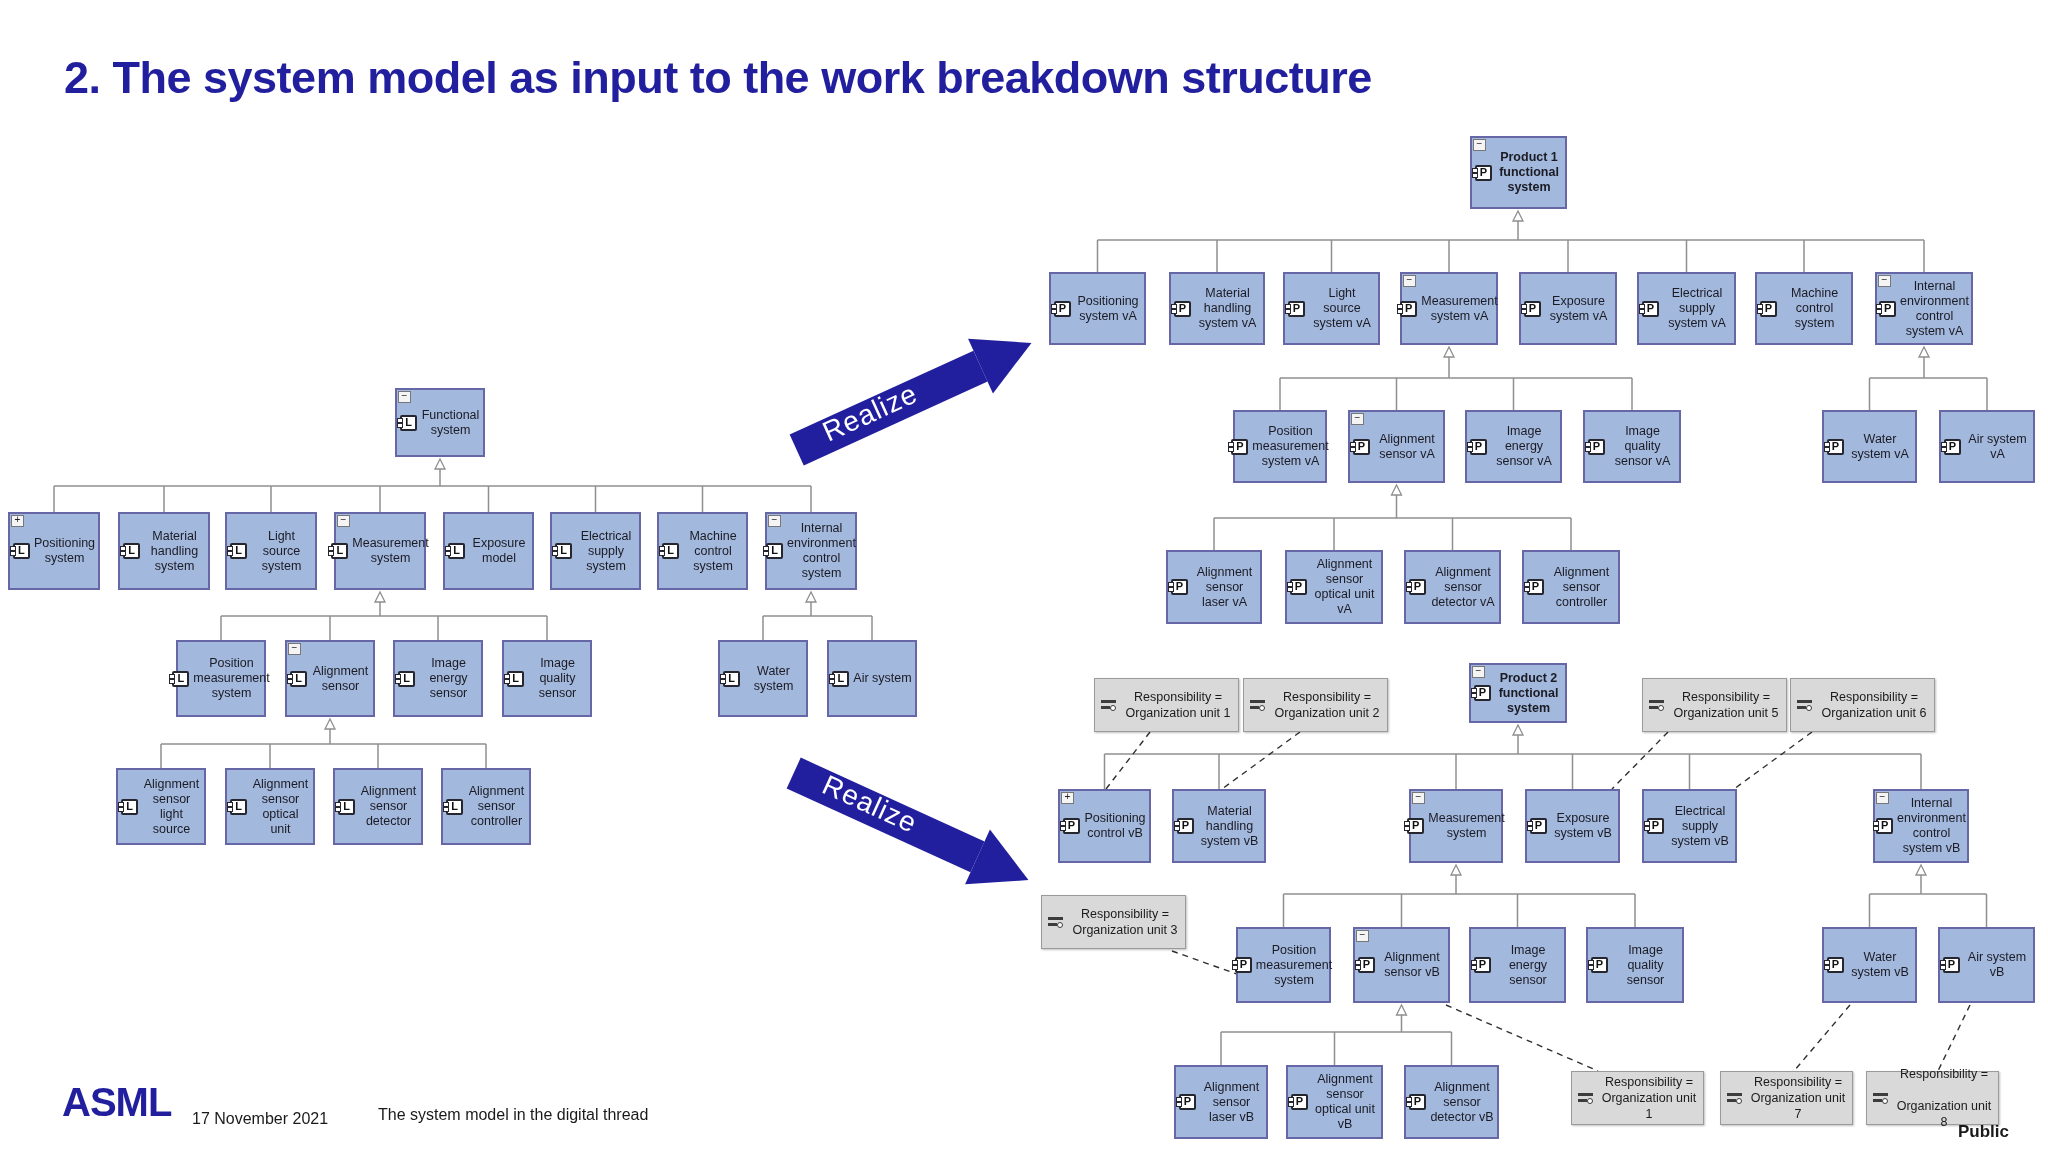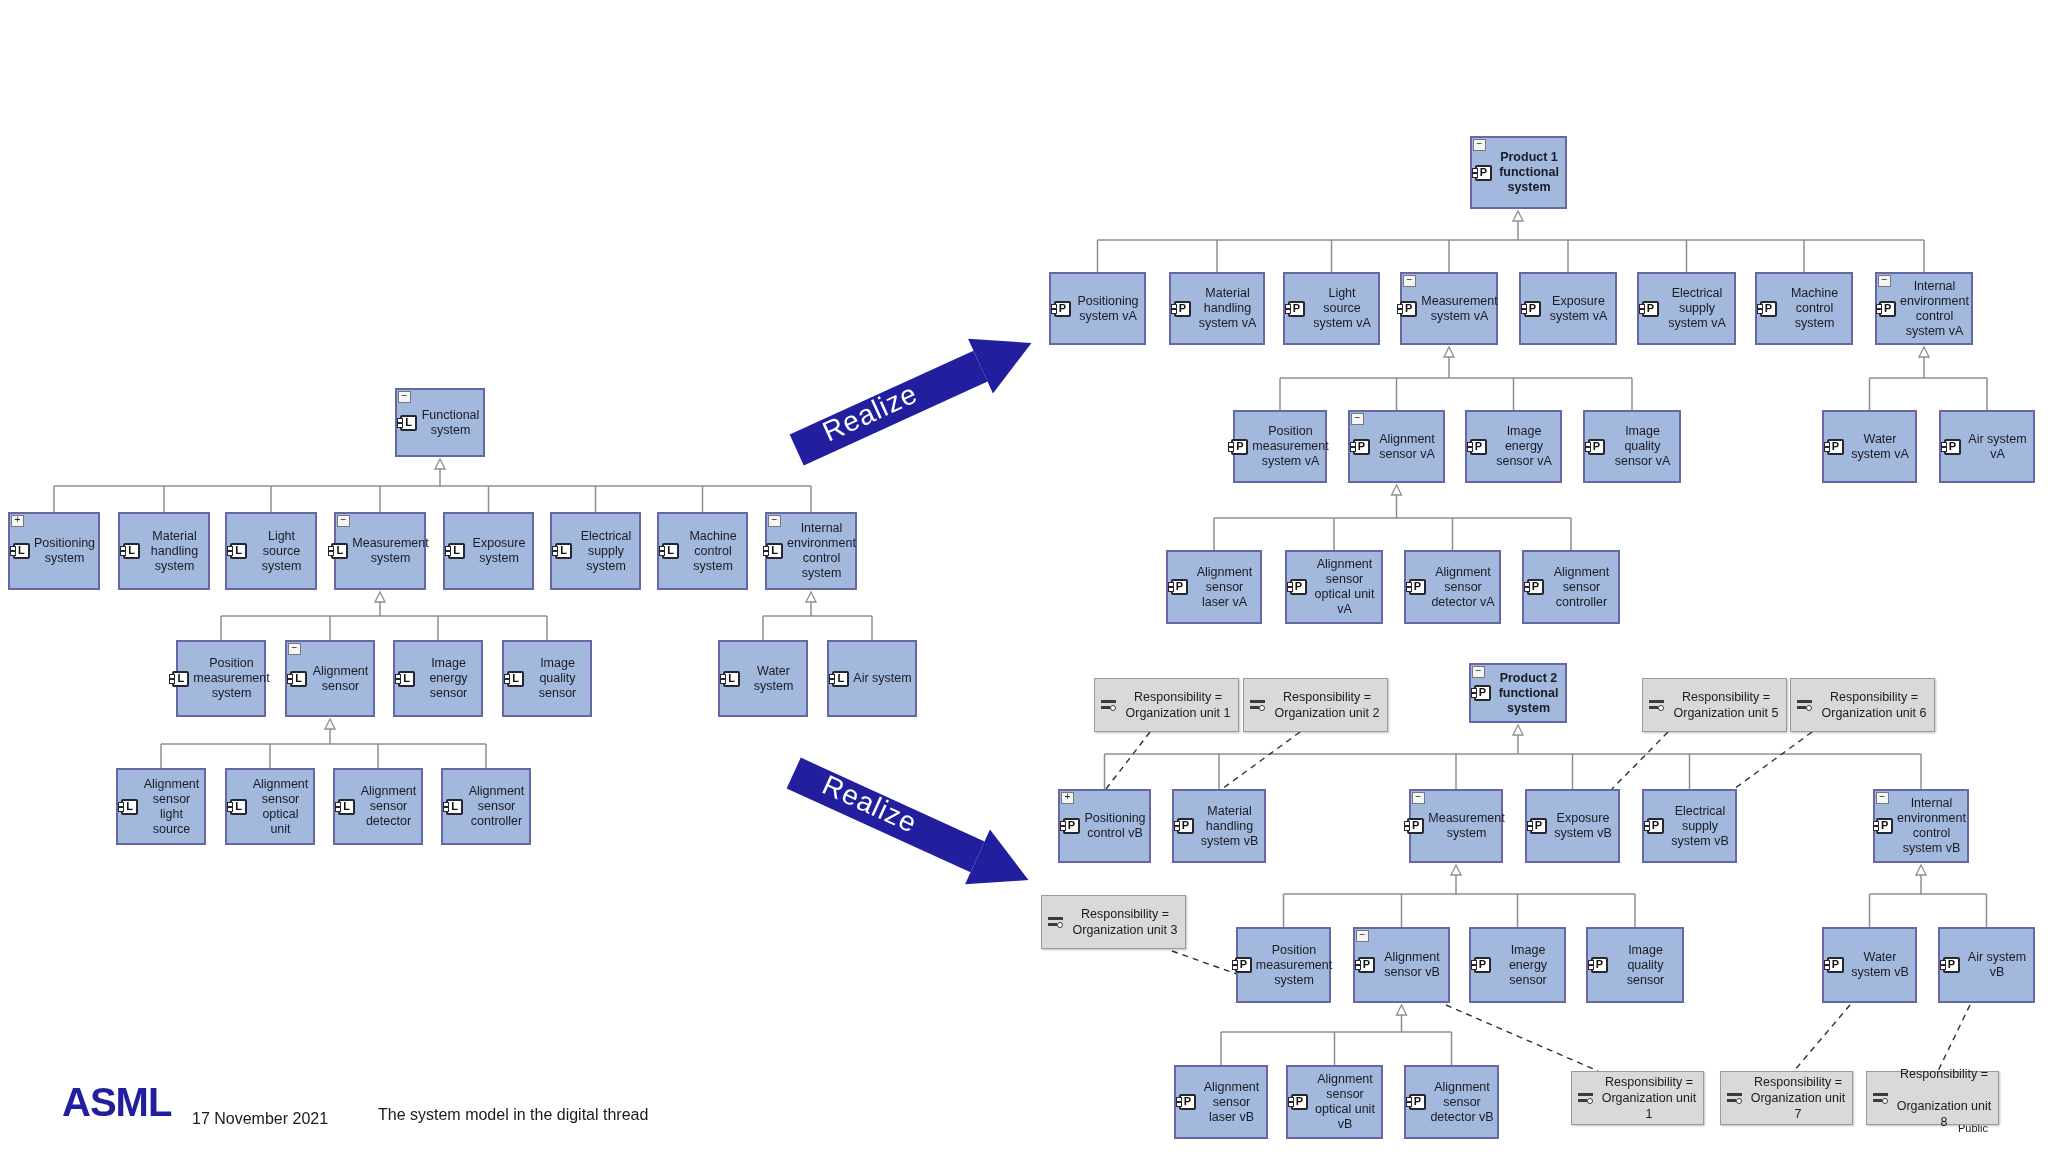--- a/index.html
+++ b/index.html
@@ -9,21 +9,21 @@
   line.solid{stroke:#8f8f8f;stroke-width:1.5;}
   line.dashed{stroke:#2f2f2f;stroke-width:1.4;stroke-dasharray:6 5;}
   polygon.phead{fill:#ffffff;stroke:#8f8f8f;stroke-width:1.3;}
 
   .title{position:absolute;left:64px;top:52px;font-size:45px;font-weight:700;color:var(--accent,#221f9e);letter-spacing:-0.5px;white-space:nowrap;}
   .subtitle{position:absolute;left:64px;top:106px;font-size:31px;color:var(--accent,#221f9e);white-space:nowrap;}
   .cost{position:absolute;left:80px;top:930px;width:940px;font-size:30px;line-height:1.35;color:#101010;white-space:pre-line;}
   .logo{position:absolute;left:62px;top:1080px;font-size:40px;font-weight:800;color:var(--accent,#221f9e);letter-spacing:-1px;}
   .footer-date{position:absolute;left:192px;top:1110px;font-size:16px;color:#1a1a1a;}
   .footer-caption{position:absolute;left:378px;top:1106px;font-size:16px;color:#1a1a1a;}
-  .public{position:absolute;left:1958px;top:1122px;font-size:11px;color:#1a1a1a;}
+  .public{position:absolute;left:1958px;top:1122px;font-size:17px;color:#1a1a1a;font-weight:bold;}
 
   .node{position:absolute;box-sizing:border-box;background:#a3b8dd;border:2px solid #6767a8;
         display:flex;align-items:center;justify-content:center;gap:4px;padding:2px 3px;
         font-size:12.5px;line-height:1.2;color:#1b1b24;text-align:center;}
   .node.bold{font-weight:700;}
   .badge{position:absolute;top:1px;left:1px;width:11px;height:10px;background:#f4f4f4;border:1px solid #777;
          font-size:10px;line-height:8px;text-align:center;color:#222;font-weight:400;}
   .cicon{position:relative;flex:0 0 auto;width:17px;height:16px;background:#fff;border:2px solid #26262e;border-radius:2px;
          font-size:11px;font-weight:700;display:flex;align-items:center;justify-content:center;color:#111;box-sizing:border-box;}
   .cicon::before,.cicon::after{content:"";position:absolute;left:-5px;width:4px;height:3px;background:#fff;border:1px solid #26262e;}
@@ -137,20 +137,21 @@
       <line x1="1451.5" y1="1032" x2="1451.5" y2="1065" class="solid"></line>
       <line x1="1150" y1="732" x2="1106" y2="789" class="dashed"></line>
       <line x1="1300" y1="732" x2="1222" y2="789" class="dashed"></line>
       <line x1="1668" y1="732" x2="1612" y2="789" class="dashed"></line>
       <line x1="1812" y1="732" x2="1734" y2="789" class="dashed"></line>
       <line x1="1172" y1="951" x2="1248" y2="978" class="dashed"></line>
       <line x1="1446" y1="1005" x2="1598" y2="1071" class="dashed"></line>
       <line x1="1850" y1="1005" x2="1794" y2="1071" class="dashed"></line>
       <line x1="1970" y1="1005" x2="1938" y2="1071" class="dashed"></line>
     </svg>
+  <div class="title">2. The system model as input to the work breakdown structure</div>
   <div class="logo">ASML</div>
   <div class="footer-date">17 November 2021</div>
   <div class="footer-caption">The system model in the digital thread</div>
   <div class="public">Public</div>
 <div class="node" style="left: 395px; top: 388px; width: 90px; height: 69px;">
       <span class="badge">−</span>
       <span class="cicon">L</span>
       <span class="nlbl">Functional system</span>
     </div>
     <div class="node" style="left: 8px; top: 512px; width: 92px; height: 78px;">
@@ -166,21 +167,21 @@
       <span class="cicon">L</span>
       <span class="nlbl">Light source system</span>
     </div>
     <div class="node" style="left: 334px; top: 512px; width: 92px; height: 78px;">
       <span class="badge">−</span>
       <span class="cicon">L</span>
       <span class="nlbl">Measurement system</span>
     </div>
     <div class="node" style="left: 443px; top: 512px; width: 91px; height: 78px;">
       <span class="cicon">L</span>
-      <span class="nlbl">Exposure system</span>
+      <span class="nlbl">Exposure model</span>
     </div>
     <div class="node" style="left: 550px; top: 512px; width: 91px; height: 78px;">
       <span class="cicon">L</span>
       <span class="nlbl">Electrical supply system</span>
     </div>
     <div class="node" style="left: 657px; top: 512px; width: 91px; height: 78px;">
       <span class="cicon">L</span>
       <span class="nlbl">Machine control system</span>
     </div>
     <div class="node" style="left: 765px; top: 512px; width: 92px; height: 78px;">

